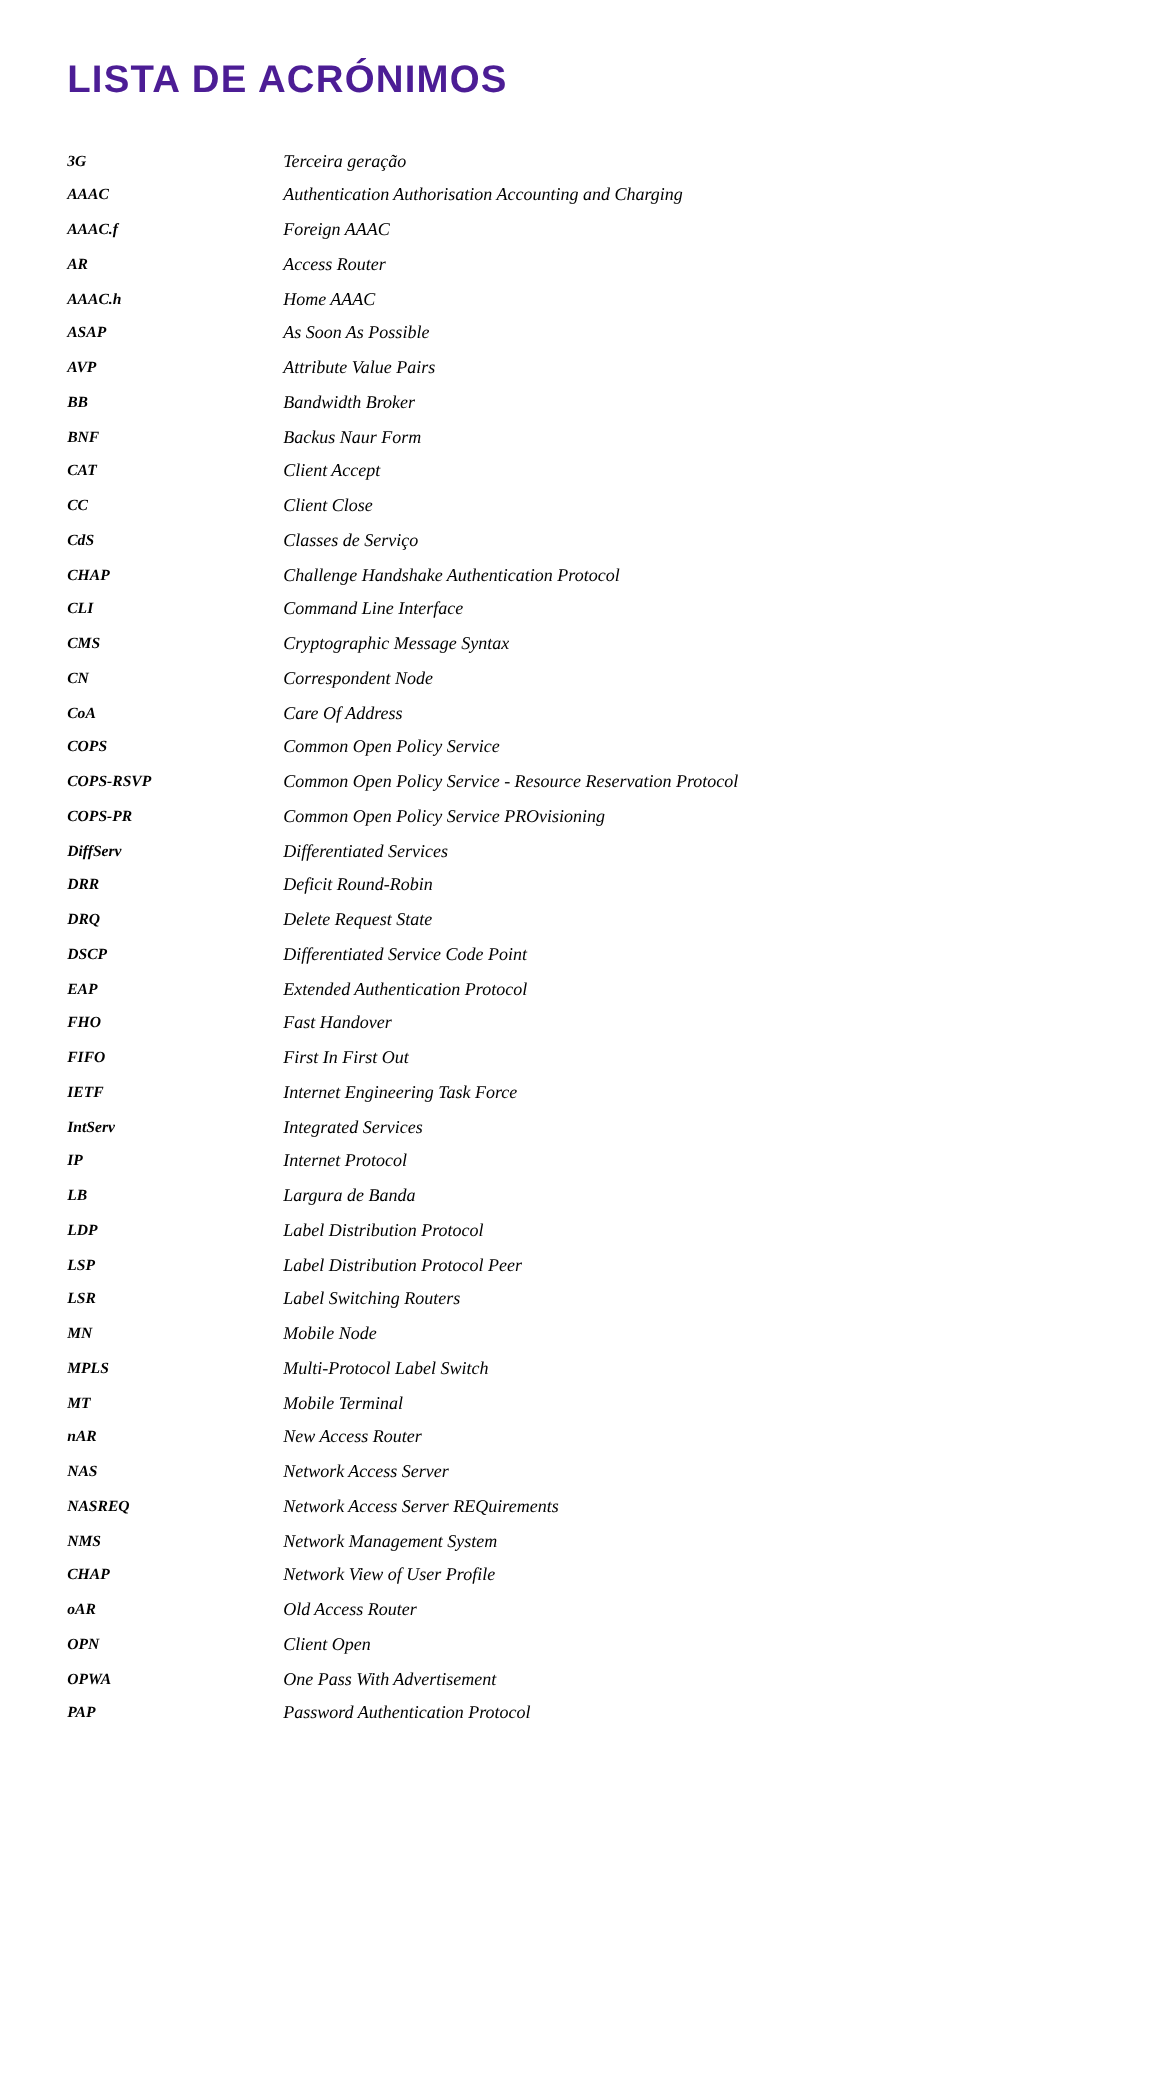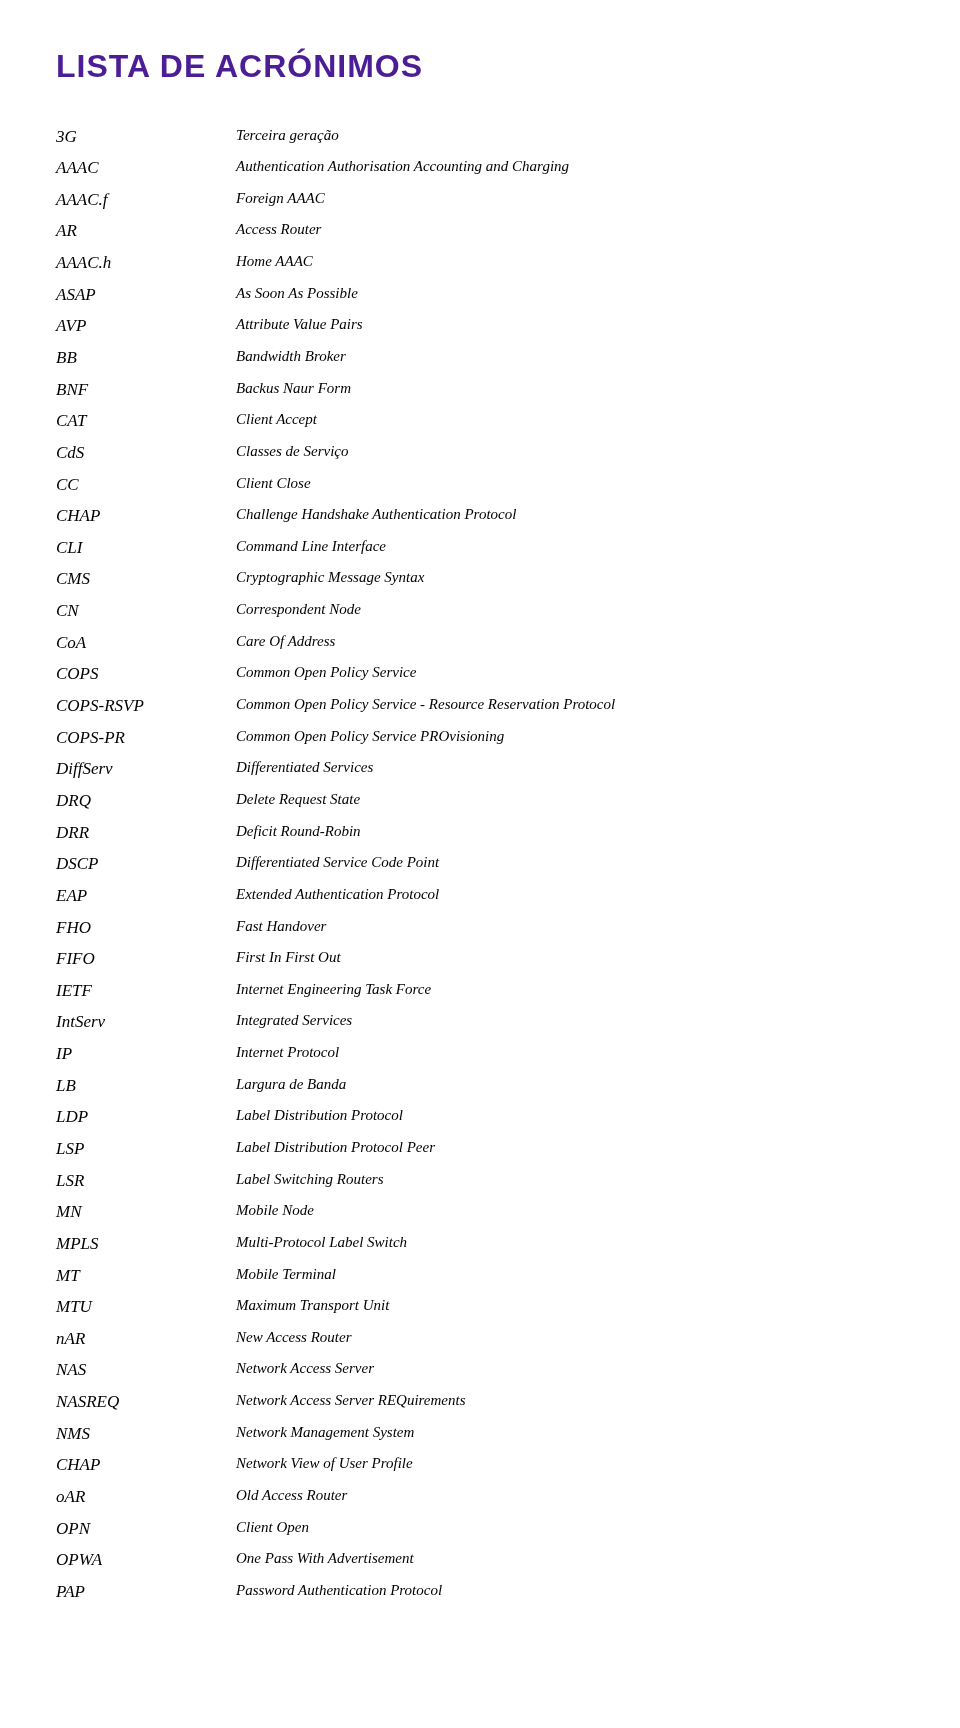--- a/index.html
+++ b/index.html
@@ -32,22 +32,22 @@
     }
 
     .acronym-table tr td {
       padding: 3.5px 0;
       vertical-align: top;
       line-height: 1.45;
     }
 
     .acronym-table .col-abbr {
       font-style: italic;
-      font-size: 17px;
-      font-weight: normal;
+      font-size: 13px;
+      font-weight: bold;
       width: 180px;
       min-width: 180px;
       padding-right: 20px;
       vertical-align: top;
     }
 
     .acronym-table .col-def {
       font-style: italic;
       font-size: 15px;
       font-weight: normal;
@@ -94,28 +94,28 @@
       </tr>
       <tr>
         <td class="col-abbr">BNF</td>
         <td class="col-def">Backus Naur Form</td>
       </tr>
       <tr>
         <td class="col-abbr">CAT</td>
         <td class="col-def">Client Accept</td>
       </tr>
       <tr>
+        <td class="col-abbr">CC</td>
+        <td class="col-def">Client Close</td>
+      </tr>
+      <tr>
         <td class="col-abbr">CdS</td>
         <td class="col-def">Classes de Serviço</td>
       </tr>
       <tr>
-        <td class="col-abbr">CC</td>
-        <td class="col-def">Client Close</td>
-      </tr>
-      <tr>
         <td class="col-abbr">CHAP</td>
         <td class="col-def">Challenge Handshake Authentication Protocol</td>
       </tr>
       <tr>
         <td class="col-abbr">CLI</td>
         <td class="col-def">Command Line Interface</td>
       </tr>
       <tr>
         <td class="col-abbr">CMS</td>
         <td class="col-def">Cryptographic Message Syntax</td>
@@ -138,28 +138,28 @@
       </tr>
       <tr>
         <td class="col-abbr">COPS-PR</td>
         <td class="col-def">Common Open Policy Service PROvisioning</td>
       </tr>
       <tr>
         <td class="col-abbr">DiffServ</td>
         <td class="col-def">Differentiated Services</td>
       </tr>
       <tr>
+        <td class="col-abbr">DRR</td>
+        <td class="col-def">Deficit Round-Robin</td>
+      </tr>
+      <tr>
         <td class="col-abbr">DRQ</td>
         <td class="col-def">Delete Request State</td>
       </tr>
       <tr>
-        <td class="col-abbr">DRR</td>
-        <td class="col-def">Deficit Round-Robin</td>
-      </tr>
-      <tr>
         <td class="col-abbr">DSCP</td>
         <td class="col-def">Differentiated Service Code Point</td>
       </tr>
       <tr>
         <td class="col-abbr">EAP</td>
         <td class="col-def">Extended Authentication Protocol</td>
       </tr>
       <tr>
         <td class="col-abbr">FHO</td>
         <td class="col-def">Fast Handover</td>
@@ -202,24 +202,20 @@
       </tr>
       <tr>
         <td class="col-abbr">MPLS</td>
         <td class="col-def">Multi-Protocol Label Switch</td>
       </tr>
       <tr>
         <td class="col-abbr">MT</td>
         <td class="col-def">Mobile Terminal</td>
       </tr>
       <tr>
-        <td class="col-abbr">MTU</td>
-        <td class="col-def">Maximum Transport Unit</td>
-      </tr>
-      <tr>
         <td class="col-abbr">nAR</td>
         <td class="col-def">New Access Router</td>
       </tr>
       <tr>
         <td class="col-abbr">NAS</td>
         <td class="col-def">Network Access Server</td>
       </tr>
       <tr>
         <td class="col-abbr">NASREQ</td>
         <td class="col-def">Network Access Server REQuirements</td>

